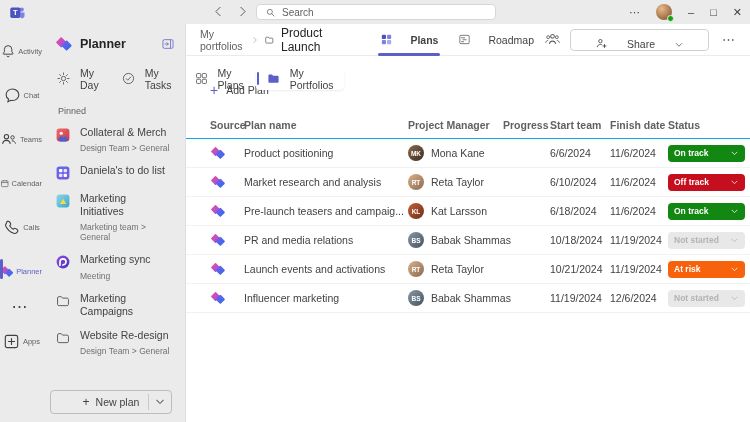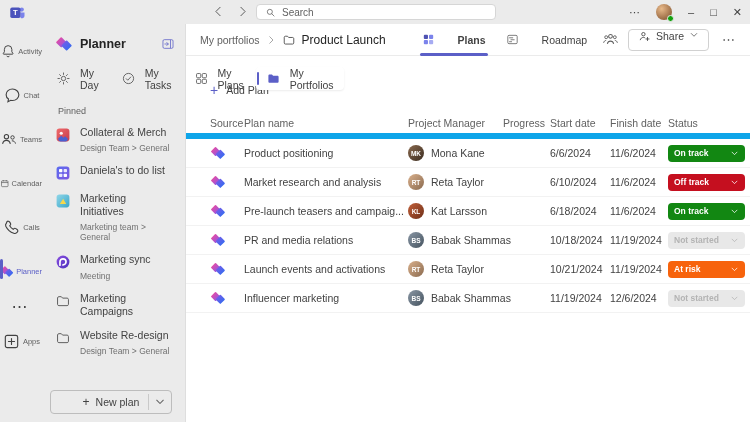--- a/index.html
+++ b/index.html
@@ -67,42 +67,42 @@
   
   .content { flex: 1; min-width: 0; background: #fff; display: flex; flex-direction: column; }
   .content-head { height: 32px; flex: none; display: flex; align-items: center; padding: 0 10px 0 14px;
     border-bottom: 1px solid #ebebeb; }
   .breadcrumb { display: flex; align-items: center; gap: 6px; }
   .bc-root { font-size: 10.5px; color: #616161; cursor: pointer; }
   .bc-chev { width: 10px; height: 10px; color: #8a8a8a; }
   .bc-folder { width: 14px; height: 14px; color: #424242; }
   .bc-title { font-size: 12px; font-weight: normal; color: #242424; }
   .tabs { display: flex; margin-left: 26px; height: 32px; }
-  .tab { display: flex; align-items: center; gap: 23px; padding: 12px 10px; font-size: 10.5px; color: #424242;
+  .tab { display: flex; align-items: center; gap: 17px; padding: 12px 10px; font-size: 10.5px; color: #424242;
     position: relative; cursor: pointer; }
   .tab .ticon { width: 13px; height: 13px; color: #5a5a5a; }
   .tab.active { font-weight: bold; }
   .tab.active::after { content: ''; position: absolute; left: 8px; right: 8px; bottom: 0; height: 2.5px;
     border-radius: 2px; background: var(--accent); }
   .head-right { margin-left: auto; display: flex; align-items: center; gap: 9px; }
   .people-btn { width: 17px; height: 17px; color: #616161; cursor: pointer; }
-  .share-btn { display: flex; align-items: flex-start; gap: 5px; height: 22px; padding: 0 9px; border: 1px solid #d1d1d1;
+  .share-btn { display: flex; align-items: flex-end; gap: 19px; height: 22px; padding: 0 24px; border: 1px solid #d1d1d1;
     border-radius: 4px; background: #fff; font-size: 10.5px; color: #424242; font-family: inherit; cursor: pointer; }
   .share-btn .shicon { width: 13px; height: 13px; color: #424242; }
   .share-btn .shchev { width: 10px; height: 10px; color: #616161; }
   .more-btn { font-size: 13px; color: #424242; cursor: pointer; letter-spacing: 1px; padding: 0 4px; }
 
   .content-body { flex: 1; overflow: hidden; }
   .add-plan { margin: 27px 0 15px 24px; display: flex; align-items: center; gap: 8px; font-size: 10.5px;
     color: #424242; background: none; border: none; font-family: inherit; cursor: pointer; }
   .add-plus { color: var(--accent); font-size: 14px; font-weight: normal; line-height: 1; }
 
   .trow { display: grid; grid-template-columns: 34px 164px 95px 47px 60px 58px 77px; align-items: center;
     height: 29px; padding-left: 24px; border-bottom: 1px solid #f2f2f2; font-size: 10.5px; color: #424242; }
-  .trow.thead { height: 27px; font-weight: normal; color: #616161; border-bottom: 6px solid #0ea5e9; }
+  .trow.thead { height: 27px; font-weight: bold; color: #616161; border-bottom: 1px solid #0ea5e9; }
   .trow.thead span { white-space: nowrap; }
   .src-icon { width: 16px; height: 16px; cursor: pointer; }
   .plan-name { white-space: nowrap; overflow: hidden; cursor: pointer; }
   .pm { display: flex; align-items: center; gap: 7px; }
   .pm-avatar { width: 16px; height: 16px; border-radius: 50%; color: #fff; font-size: 6.5px; font-weight: bold;
     display: flex; align-items: center; justify-content: center; flex: none; }
   .pm-name { white-space: nowrap; }
   .progress { width: 38px; height: 7px; border-radius: 2px; background: #e9e9e9; overflow: hidden; }
   .progress i { display: block; height: 100%; background: var(--progress); border-radius: 2px; }
   .badge { width: 77px; height: 17px; border-radius: 4px; display: flex; align-items: center;
@@ -487,21 +487,21 @@
       <button class="add-plan">
         <span class="add-plus">+</span>
         <span>Add Plan</span>
       </button>
       <div class="table">
         <div class="trow thead" id="thead">
             <span>Source</span>
             <span>Plan name</span>
             <span>Project Manager</span>
             <span>Progress</span>
-            <span>Start date</span>
+            <span>Start team</span>
             <span>Finish date</span>
             <span>Status</span>
           </div>
         <div id="tbody">
             <div class="trow">
               <span class="src-icon">
                 <svg viewBox="0 0 20 20" width="100%" height="100%">
                   <defs>
                     <linearGradient id="g8" x1="0" y1="0" x2="1" y2="1">
                       <stop offset="0" stop-color="#f04b9c"></stop>

